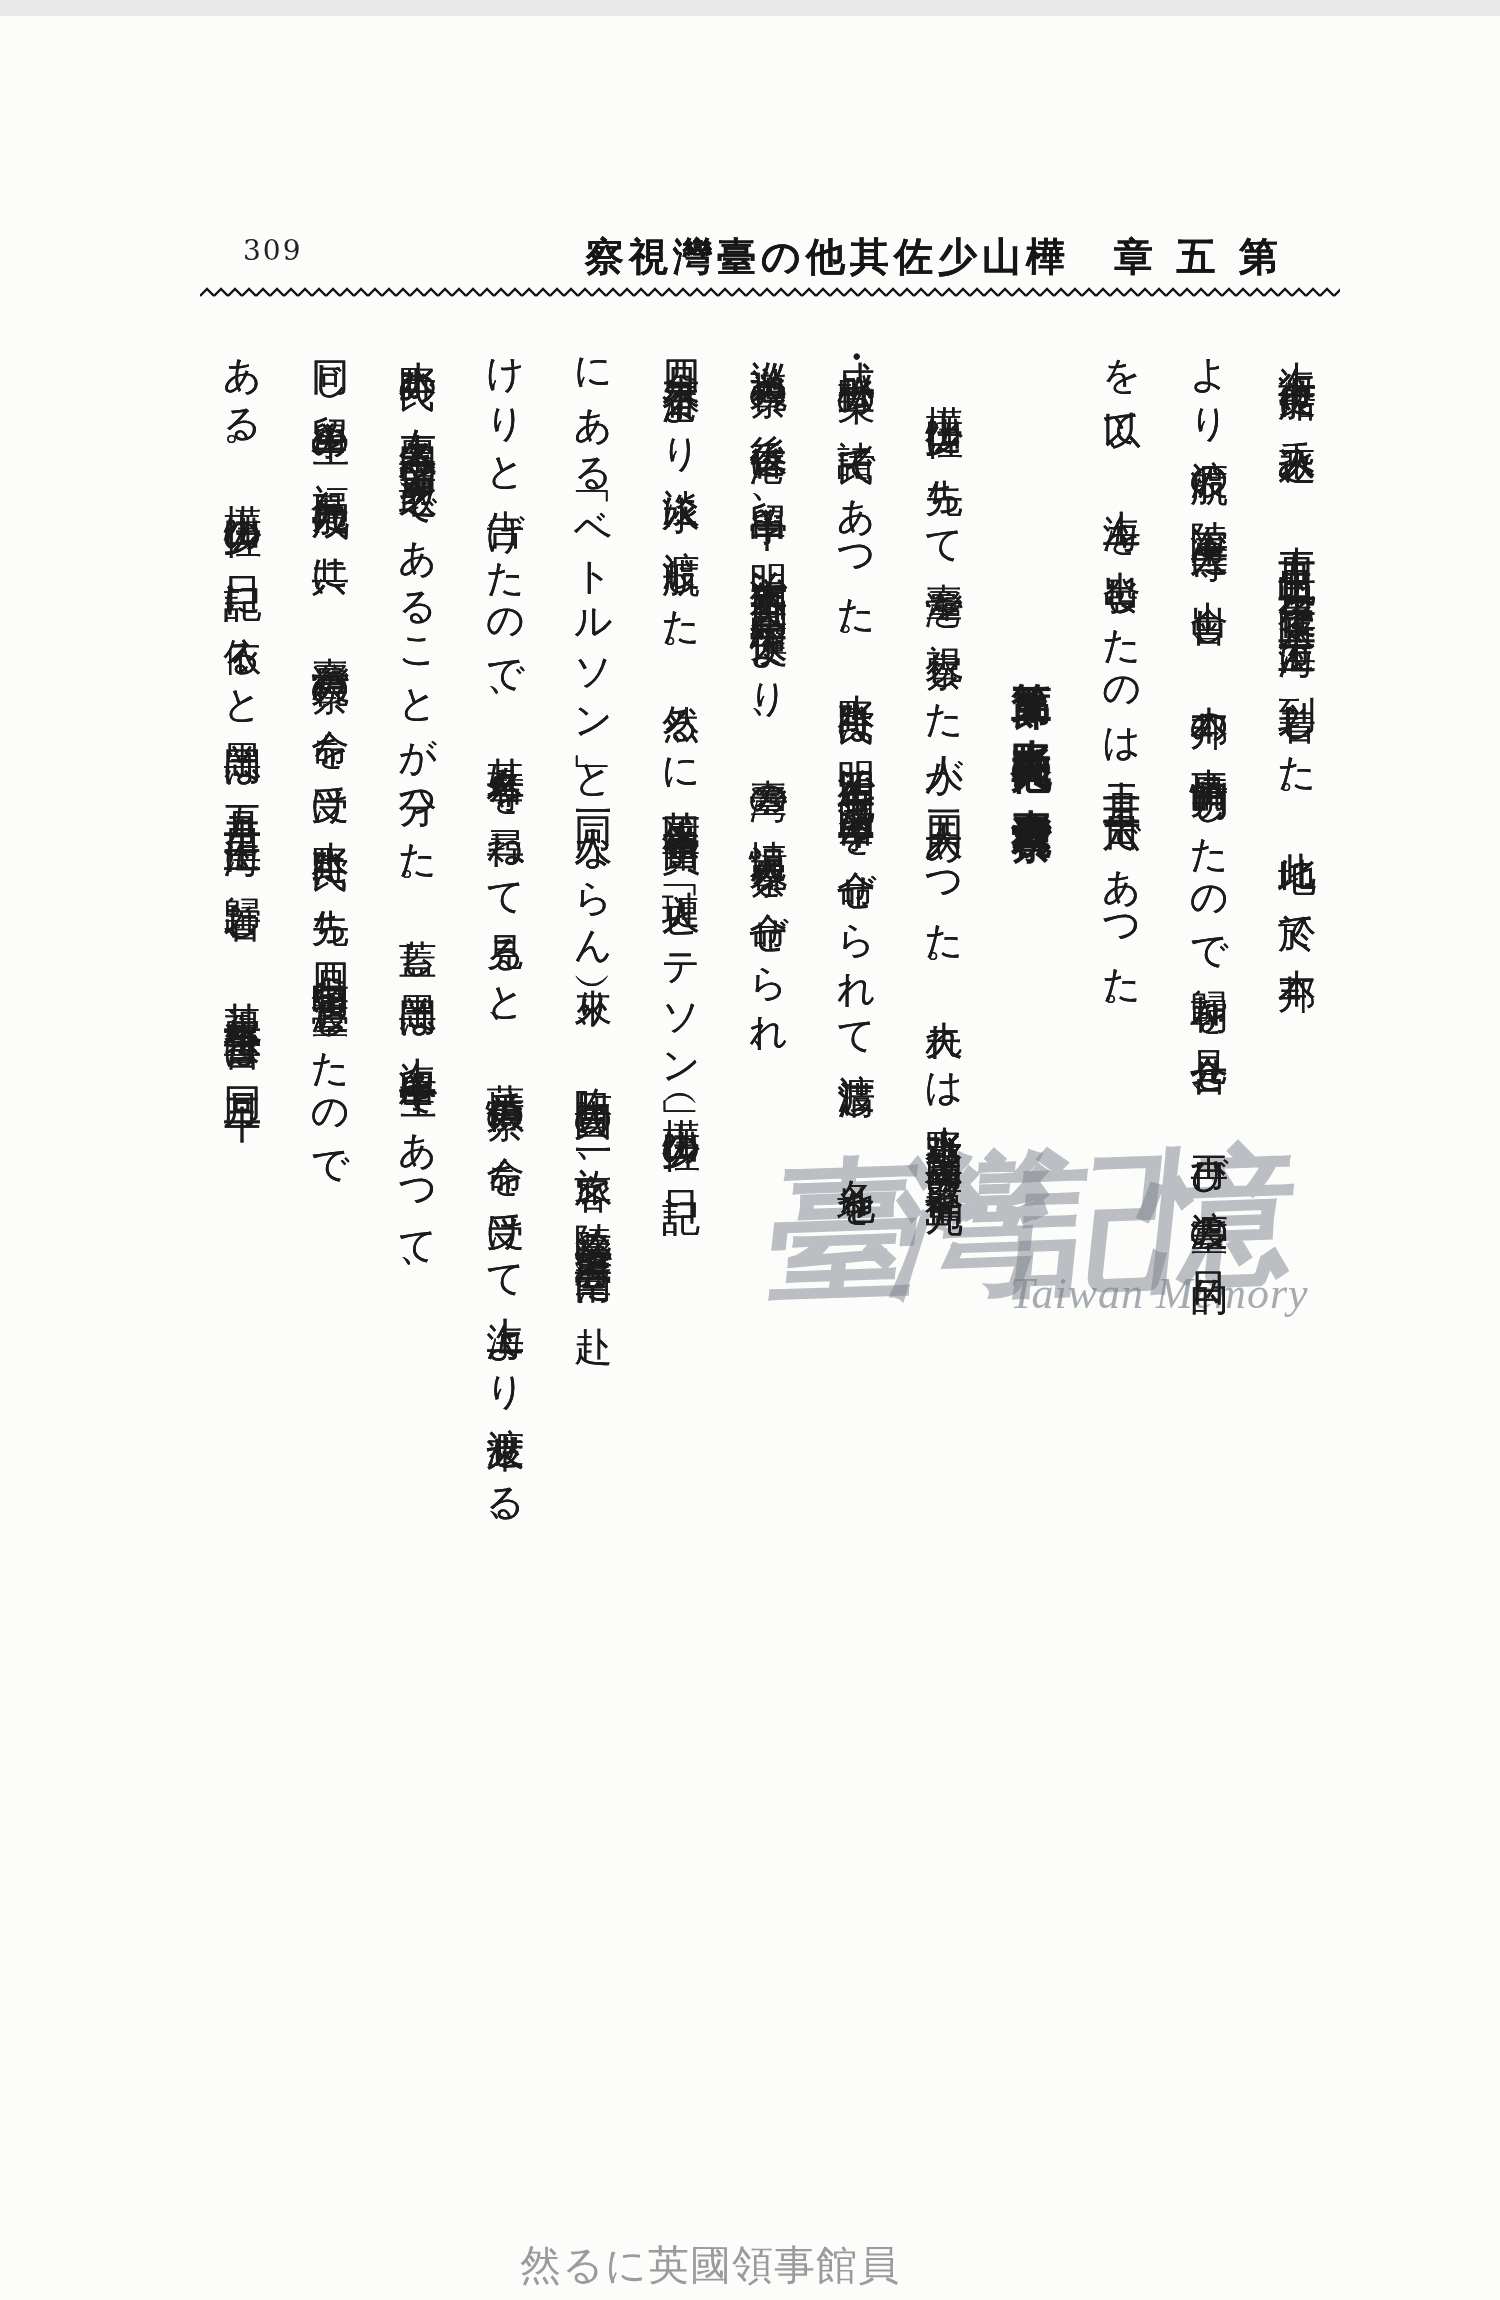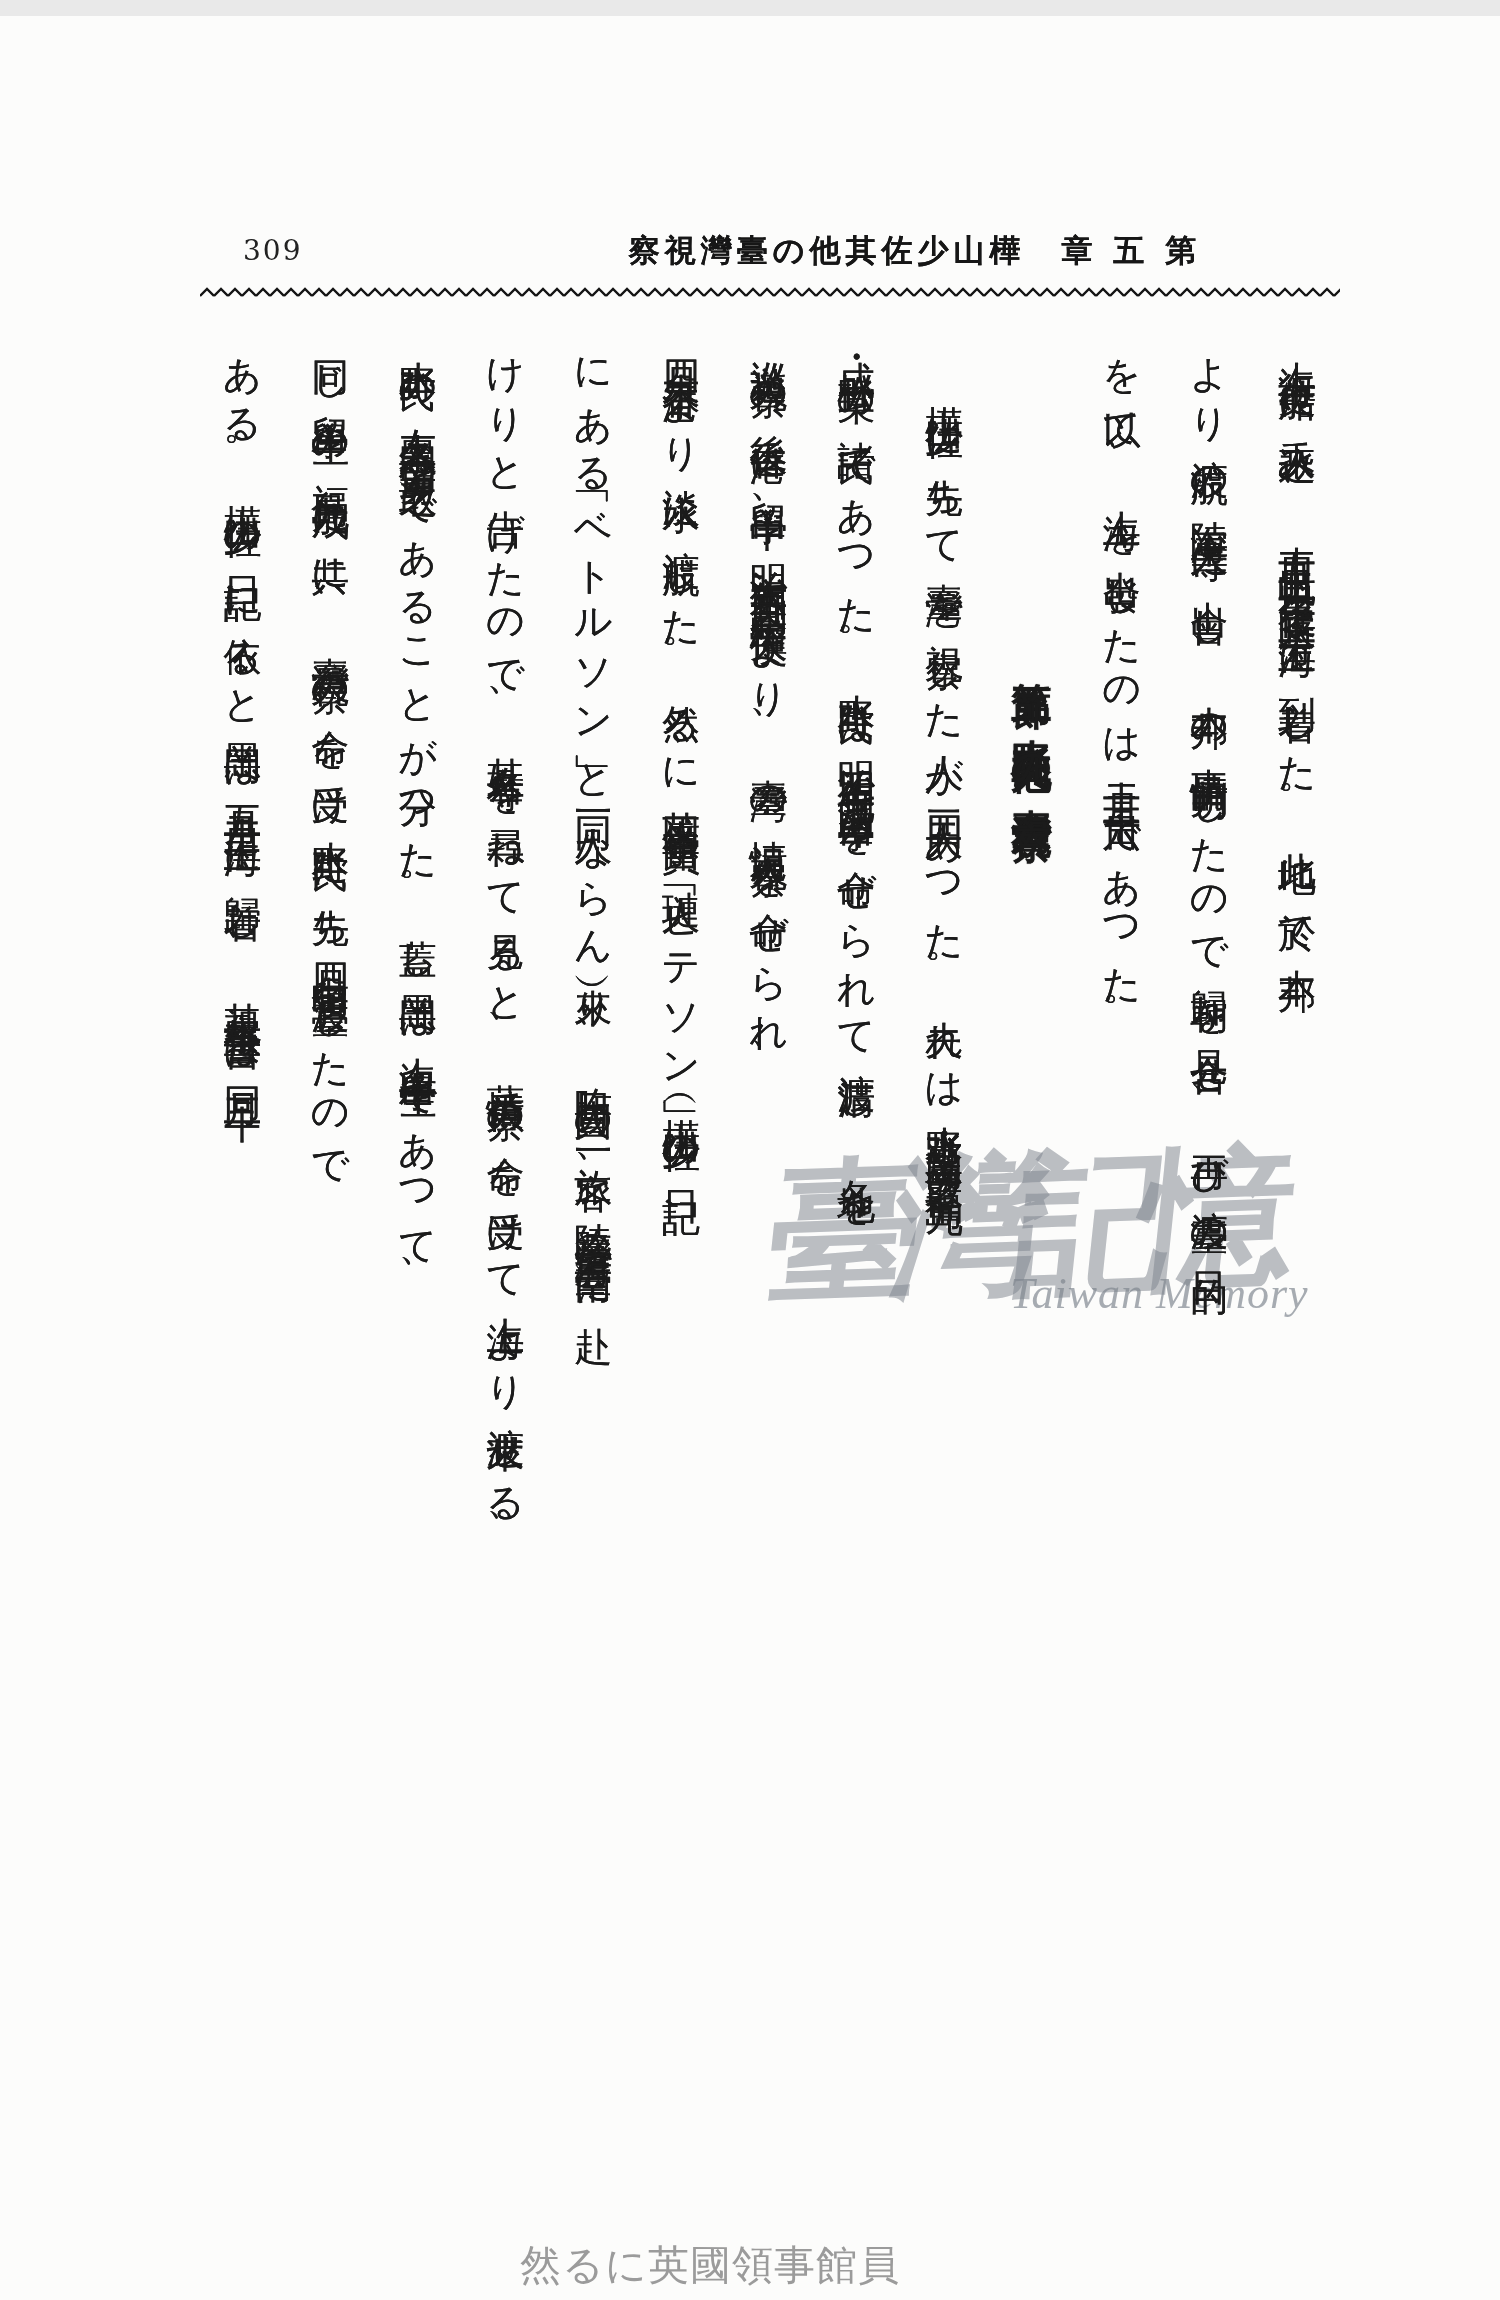--- a/index.html
+++ b/index.html
@@ -12,21 +12,21 @@
     font-family:"DejaVu Serif","Liberation Serif",serif;
     color:#1b1b1b;
   }
   
   .page-number{
     position:absolute;left:243px;top:218px;
     font-size:28px;letter-spacing:2px;color:#222;
   }
   .chapter-header{
     position:absolute;left:585px;top:214px;width:660px;
-    text-align:center;font-size:31px;font-weight:700;
+    text-align:center;font-size:39px;font-weight:700;
     letter-spacing:5px;white-space:nowrap;color:#161616;
     text-shadow:0 0 .6px #161616;
   }
   .wavy-divider{
     position:absolute;left:200px;top:270px;width:1140px;height:14px;
   }
   
   .body-text{
     position:absolute;top:315px;right:182px;height:1770px;
     writing-mode:vertical-rl;

